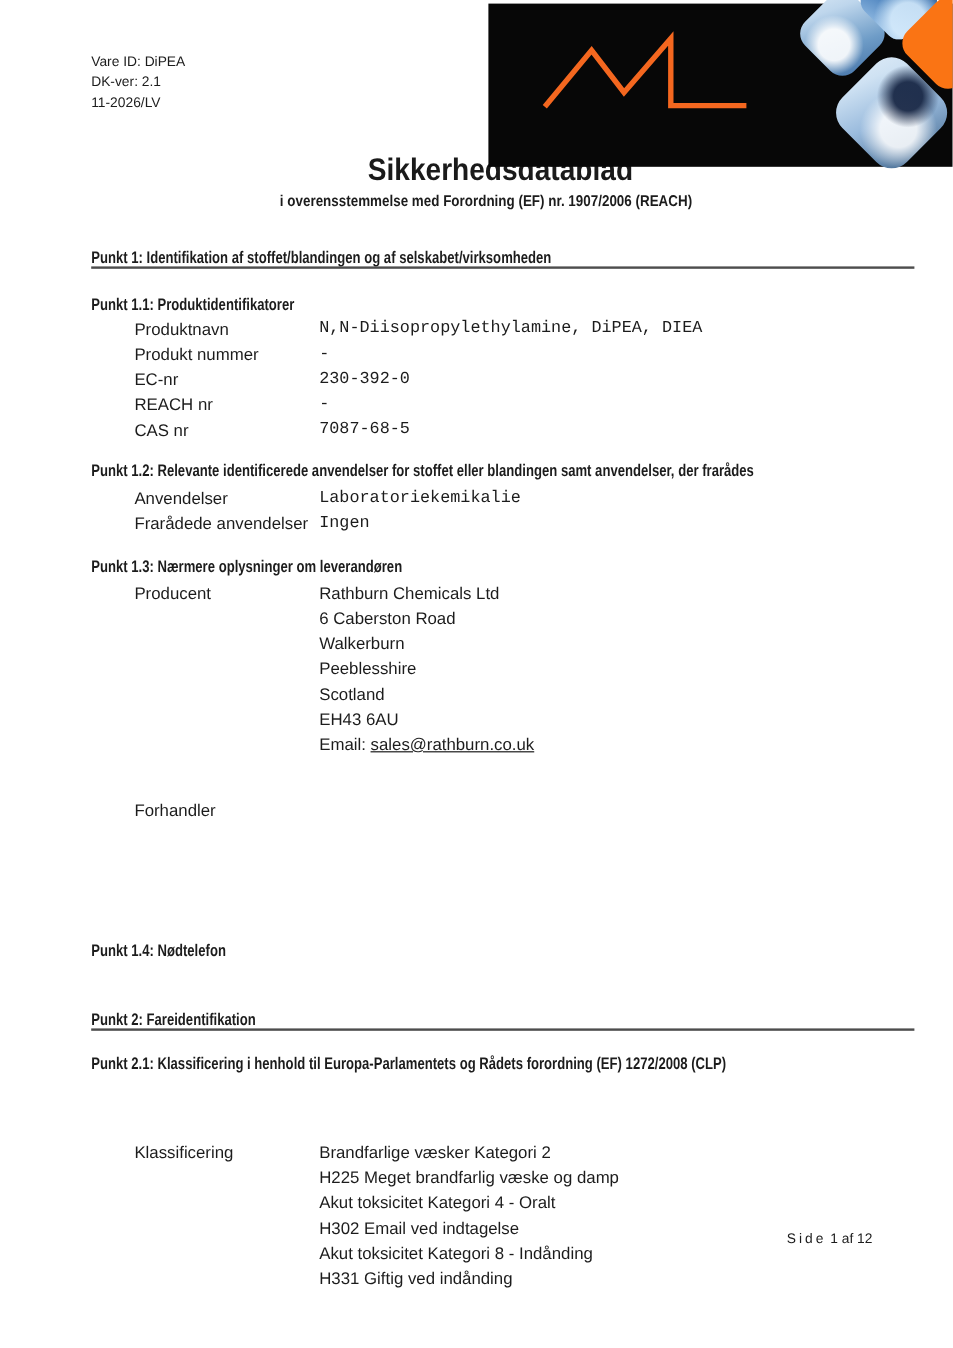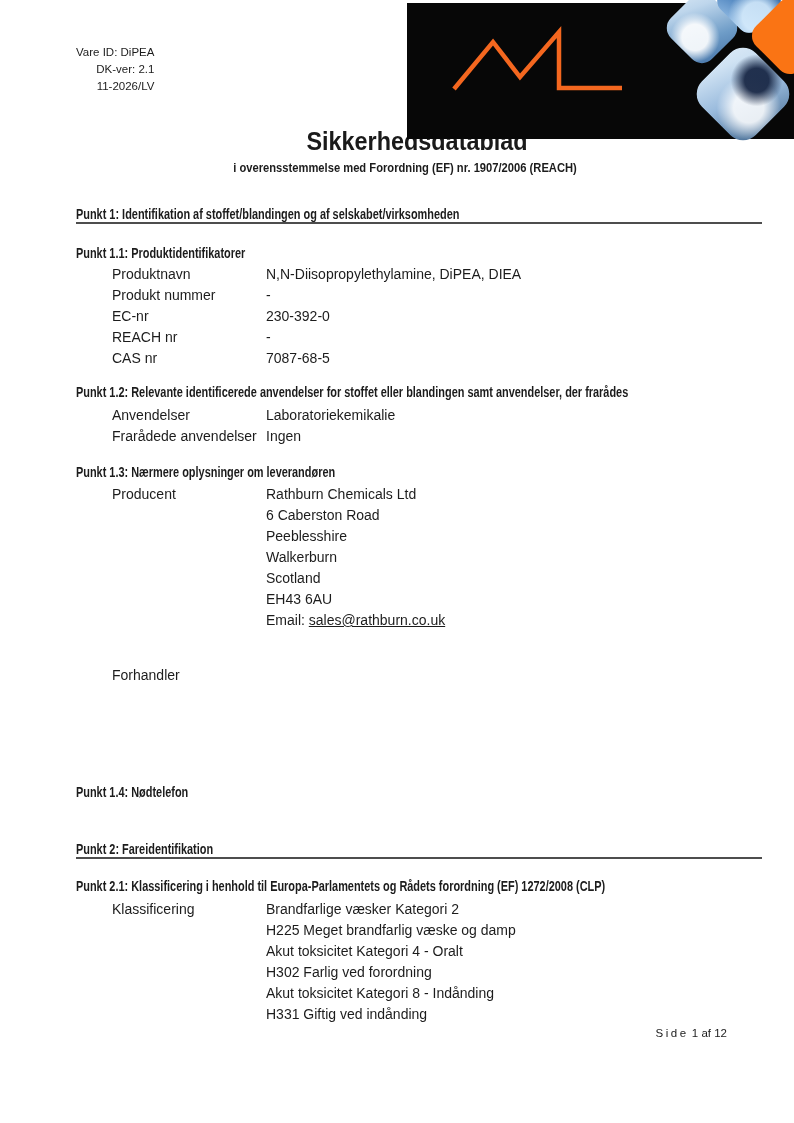--- a/index.html
+++ b/index.html
@@ -2,21 +2,21 @@
 <html lang="da"><head>
 <meta charset="utf-8">
 <style>
   html,body{margin:0;padding:0;background:#ffffff;}
   body{overflow:hidden;}
   .page{
     position:relative;width:794px;height:1123px;background:#ffffff;
     font-family:"Liberation Sans",sans-serif;color:#1c1c1c;overflow:hidden;
   }
   
-  .meta{position:absolute;left:76px;top:44px;font-size:11.5px;line-height:17px;text-align:right;}
+  .meta{position:absolute;left:76px;top:44px;font-size:11.5px;line-height:17px;}
   
   .title{
     position:absolute;left:417px;top:126px;z-index:1;
     font-size:26px;font-weight:bold;white-space:nowrap;color:#1a1a1a;
     transform:translateX(-50%) scaleX(0.9);transform-origin:50% 50%;
   }
   .subtitle{
     position:absolute;left:405px;top:160px;z-index:1;
     font-size:13px;font-weight:bold;white-space:nowrap;
     transform:translateX(-50%) scaleX(0.86);transform-origin:50% 50%;
@@ -45,21 +45,21 @@
      linear-gradient(155deg,#eef5fc 0%,#cfe2f3 28%,#9abbdd 52%,#54799f 78%,#2e4d79 100%);}
   
   .h{
     position:absolute;left:76px;font-size:14px;font-weight:bold;white-space:nowrap;
     transform:scaleX(0.78);transform-origin:0 50%;
   }
   .hr-line{position:absolute;left:76px;width:686px;border-top:2px solid #4d4d4d;}
   
   .row{position:absolute;left:76px;font-size:14px;line-height:21px;white-space:nowrap;}
   .lbl{display:inline-block;width:154px;vertical-align:top;margin-left:36px;}
-  .val{display:inline-block;vertical-align:top;}
+  .val{display:inline-block;vertical-align:top;font-family:Liberation Mono, monospace;}
   .stack{display:inline-block;vertical-align:top;}
   .link{text-decoration:underline;color:inherit;}
   
   .footer{position:absolute;right:67px;top:1027px;font-size:11.5px;white-space:nowrap;}
   .footer .w{letter-spacing:2.5px;text-align:right;}
 </style>
 </head>
 <body>
 
 <div class="page">
@@ -115,43 +115,43 @@
   </div>
   <div class="row" style="top:426px">
     <span class="lbl">Frarådede anvendelser</span><span class="val">Ingen</span>
   </div>
 
   <div class="h" style="top:464px">Punkt 1.3: Nærmere oplysninger om leverandøren</div>
   <div class="row" style="top:484px">
     <span class="lbl">Producent</span><span class="stack">
       <div>Rathburn Chemicals Ltd</div>
       <div>6 Caberston Road</div>
+      <div>Walkerburn</div>
       <div>Peeblesshire</div>
-      <div>Walkerburn</div>
       <div>Scotland</div>
       <div>EH43 6AU</div>
       <div><span>Email: </span><span class="link">sales@rathburn.co.uk</span></div>
     </span>
   </div>
   <div class="row" style="top:665px">
     <span class="lbl">Forhandler</span>
   </div>
 
   <div class="h" style="top:784px">Punkt 1.4: Nødtelefon</div>
 
   <div class="h" style="top:841px">Punkt 2: Fareidentifikation</div>
   <div class="hr-line" style="top:857px"></div>
 
   <div class="h" style="top:878px">Punkt 2.1: Klassificering i henhold til Europa-Parlamentets og Rådets forordning (EF) 1272/2008 (CLP)</div>
-  <div class="row" style="top:899px">
+  <div class="row" style="top:950px">
     <span class="lbl">Klassificering</span><span class="stack">
       <div>Brandfarlige væsker Kategori 2</div>
       <div>H225 Meget brandfarlig væske og damp</div>
       <div>Akut toksicitet Kategori 4 - Oralt</div>
-      <div>H302 Farlig ved forordning</div>
+      <div>H302 Email ved indtagelse</div>
       <div>Akut toksicitet Kategori 8 - Indånding</div>
       <div>H331 Giftig ved indånding</div>
     </span>
   </div>
 
   <div class="footer">
     <span class="w">Side</span>&nbsp;<span>1 af 12</span>
   </div>
 
 </div>

